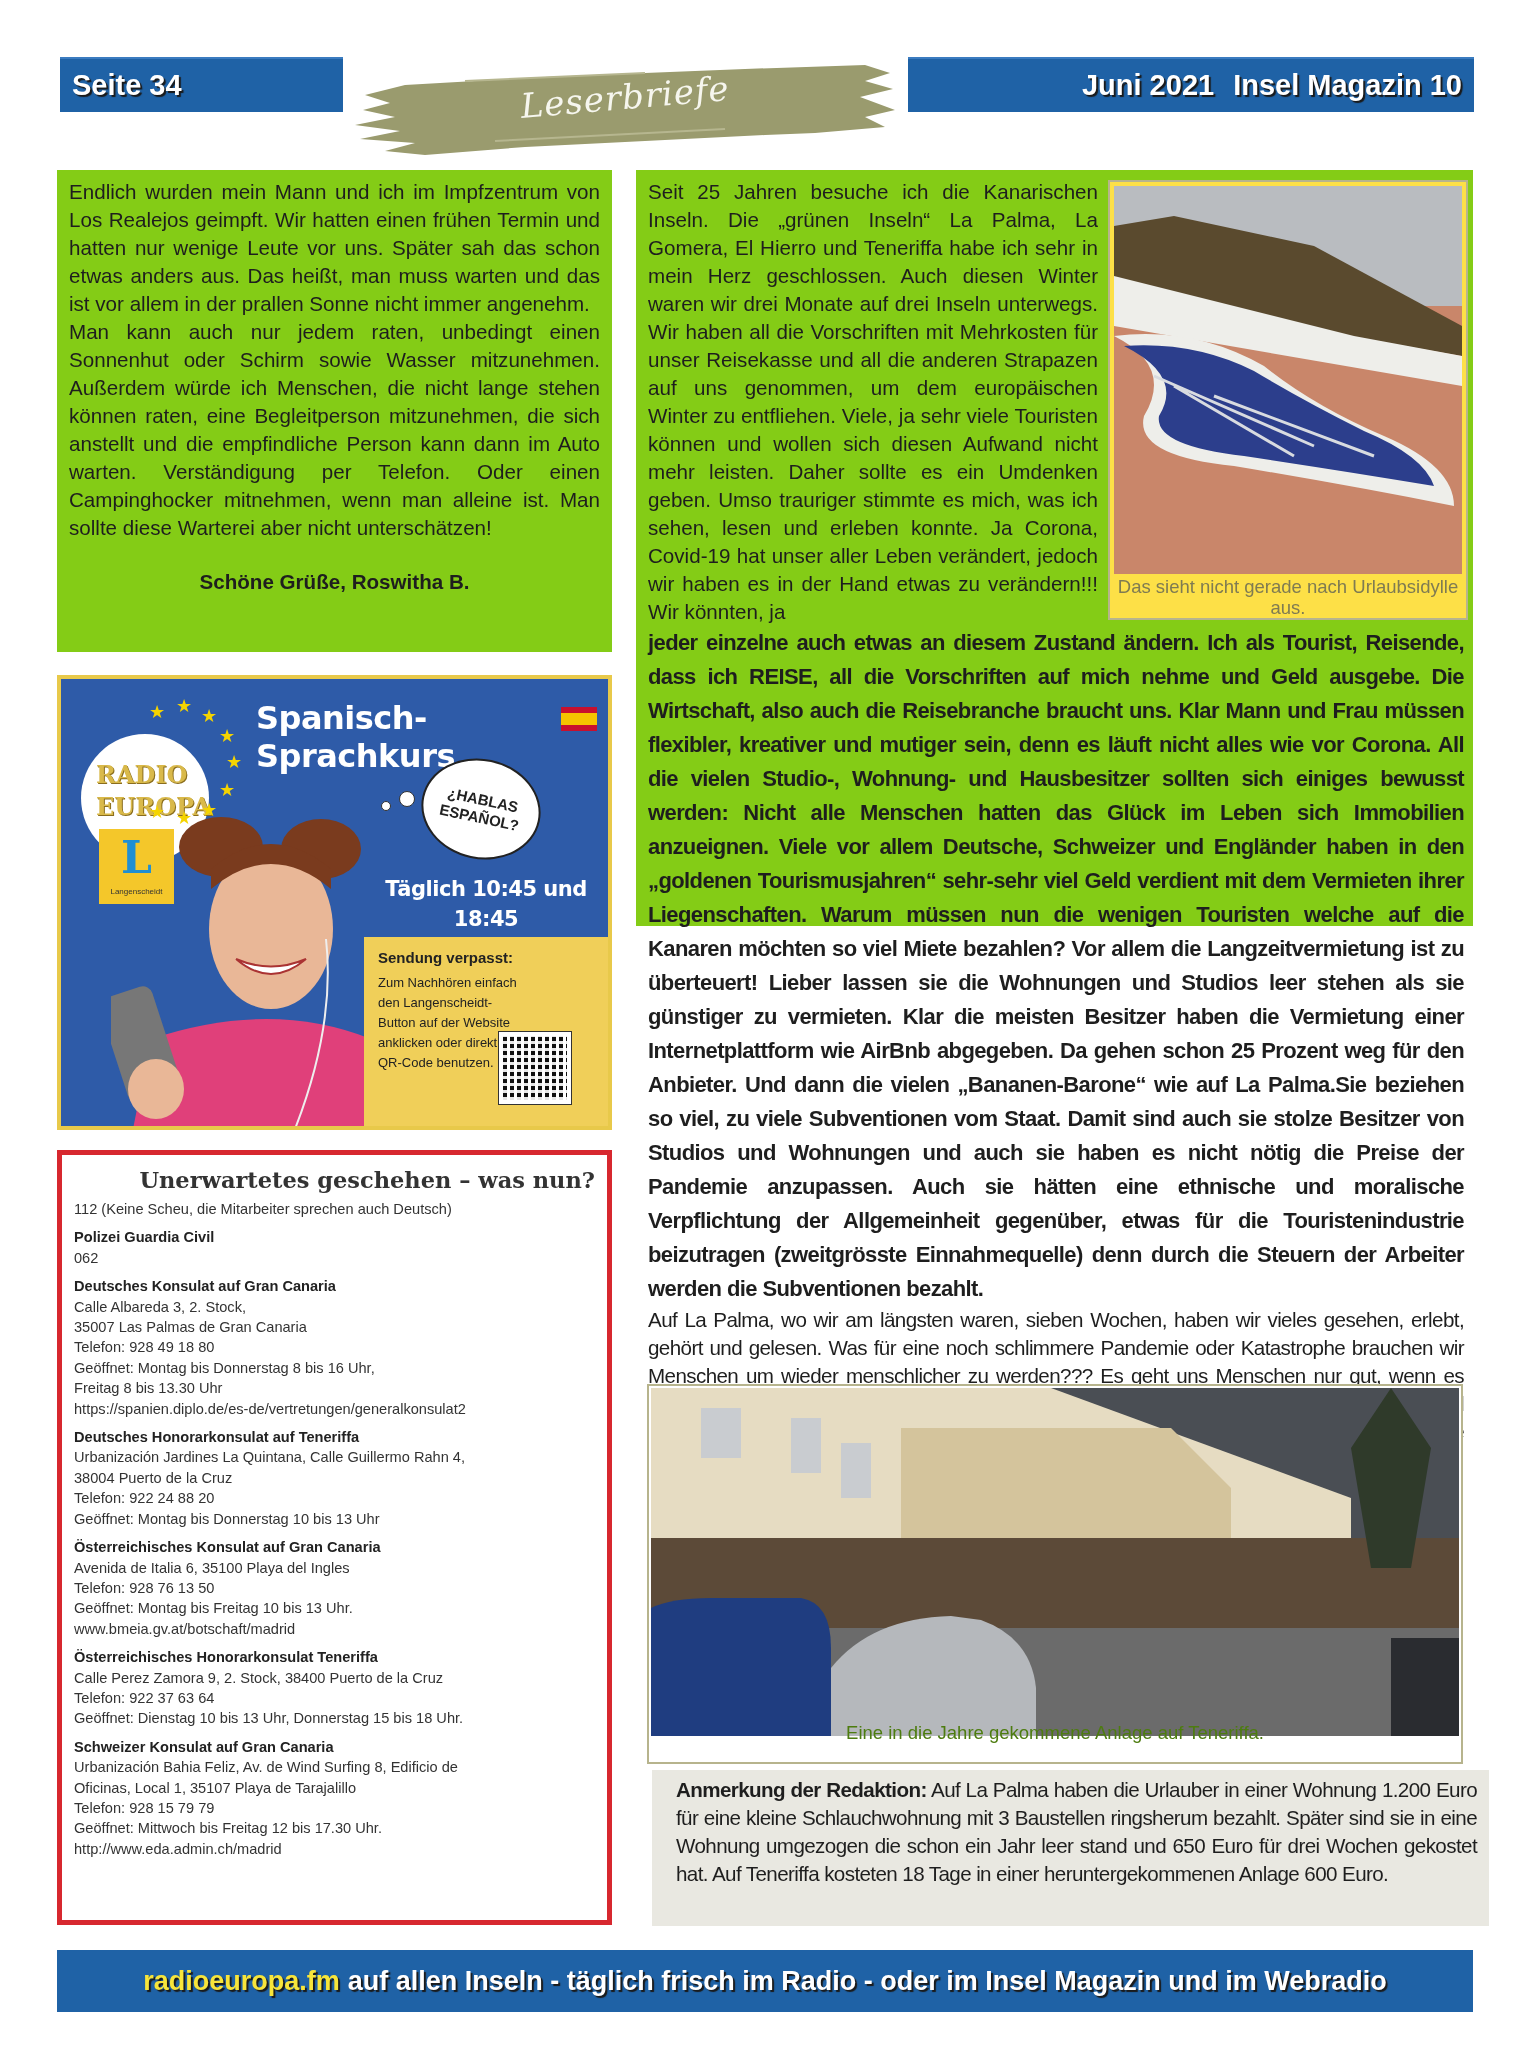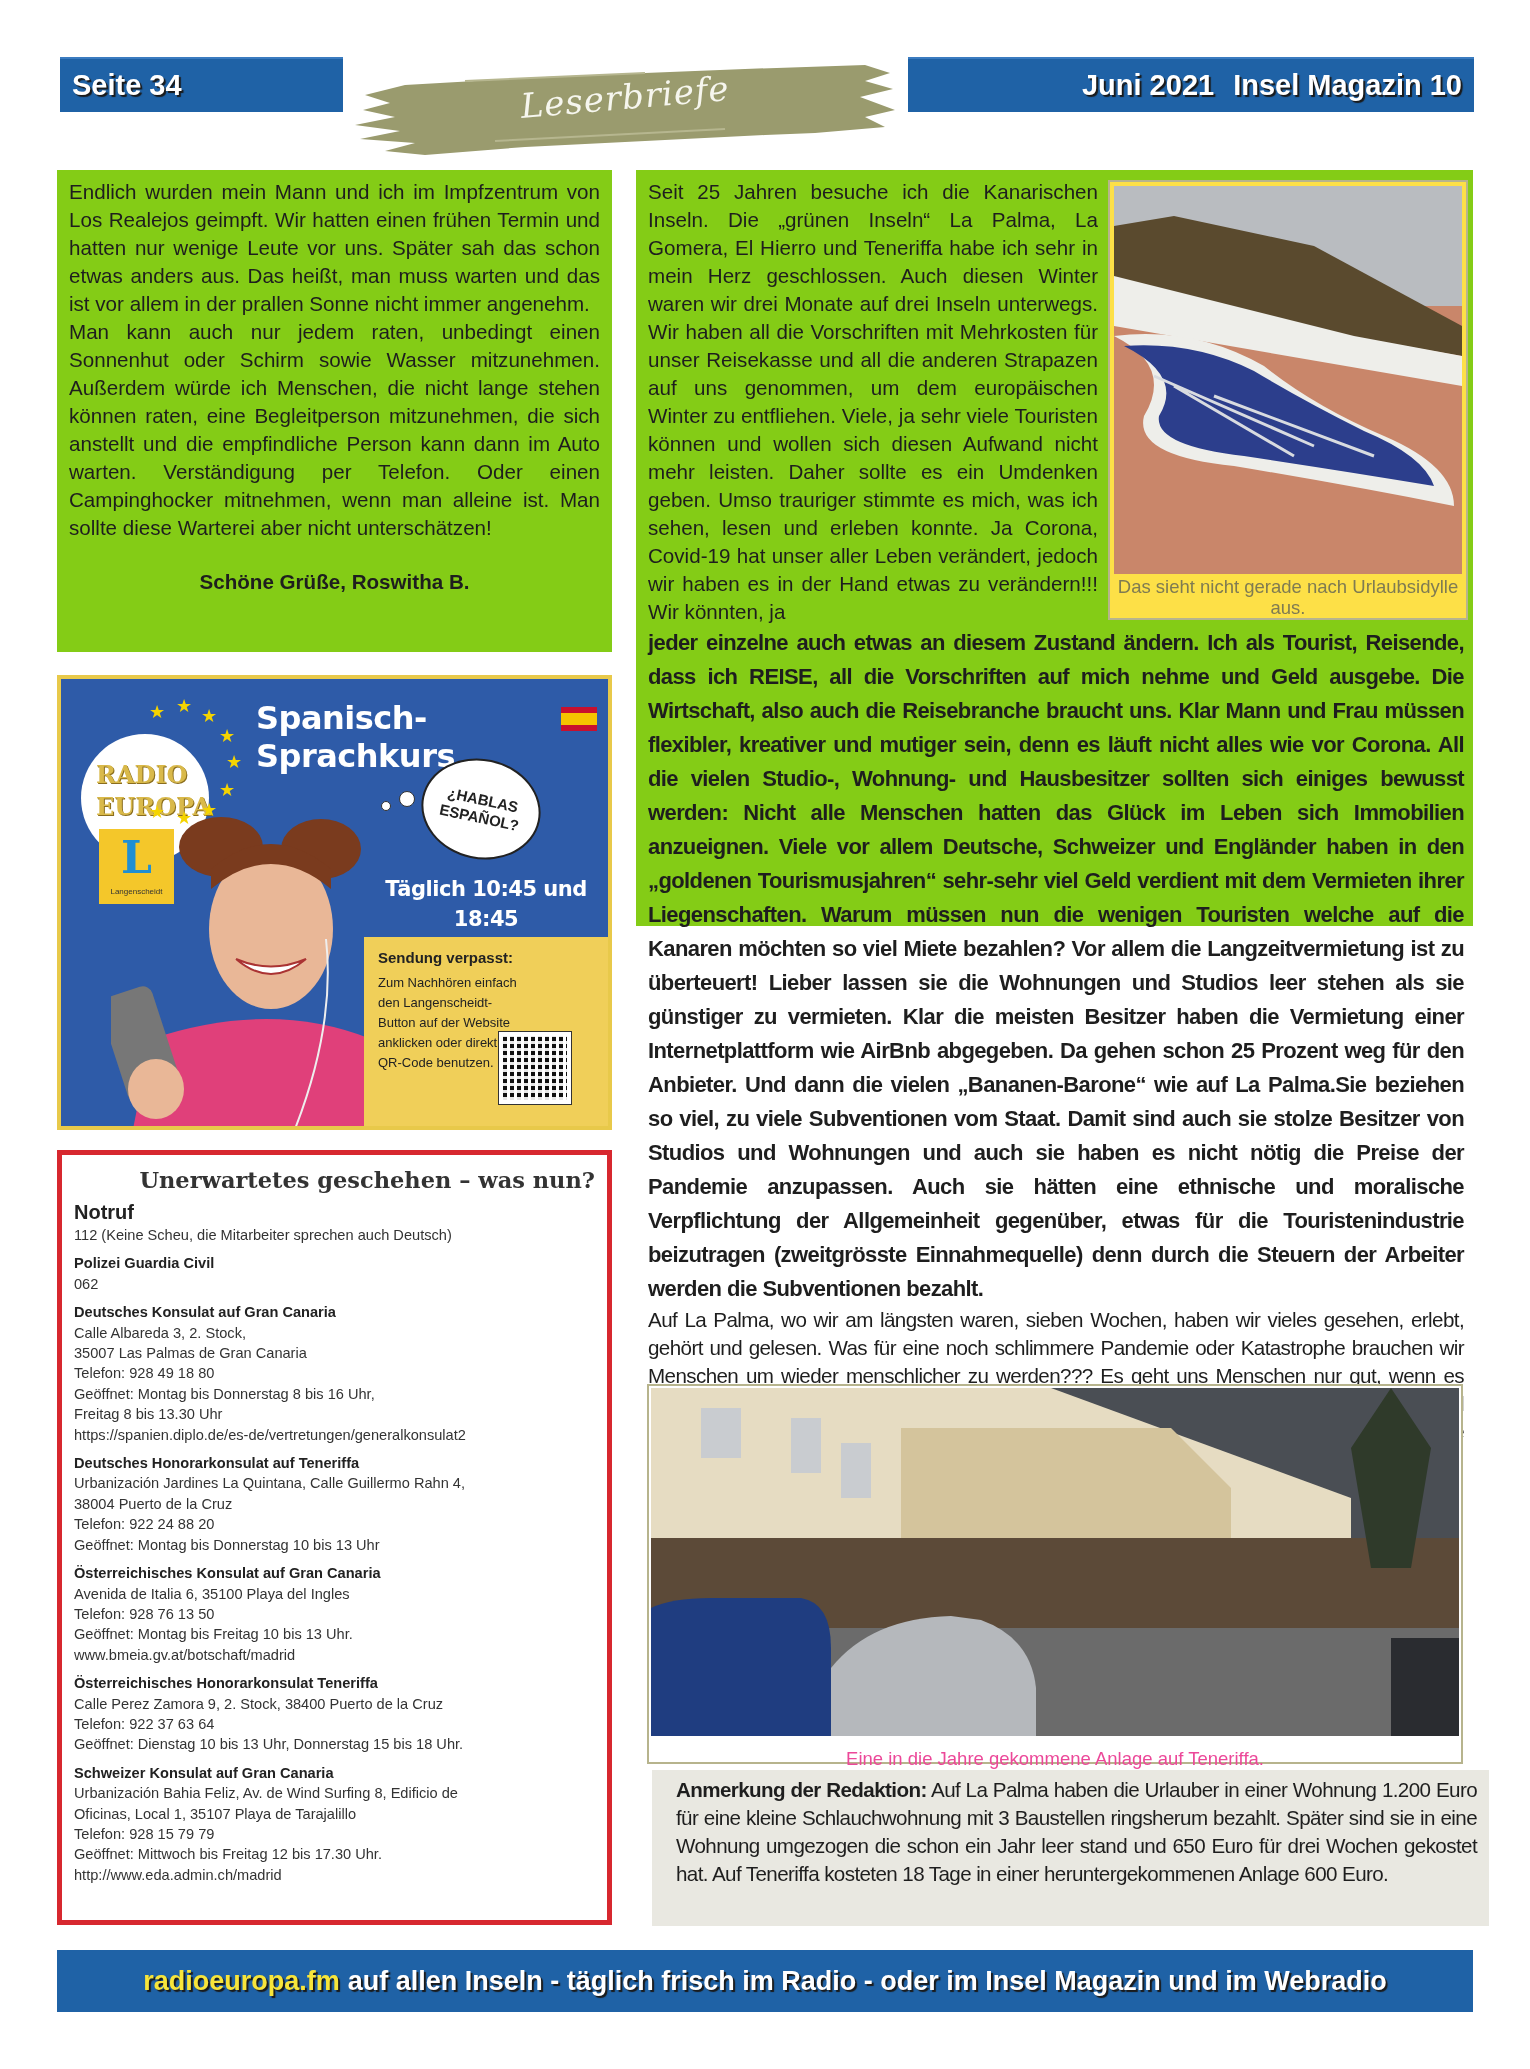--- a/index.html
+++ b/index.html
@@ -72,22 +72,22 @@
     letter-spacing: -0.6px; transform-origin: left top; font-weight: bold; }
   #photo1 { position: absolute; left: 1108px; top: 180px; width: 360px; height: 440px;
     border: 2px solid #b7b48d; background: #fde047; }
   #photo1-img { position: absolute; left: 4px; top: 4px; width: 348px; height: 388px; overflow: hidden; }
   #photo1-cap { position: absolute; left: 0; top: 394px; width: 100%; text-align: center;
     color: #7f7b52; font-size: 18.5px; line-height: 21px; }
 
   #photo2 { position: absolute; left: 647px; top: 1384px; width: 816px; height: 380px;
     border: 2px solid #b7b48d; background: #fff; }
   #photo2-img { position: absolute; left: 2px; top: 2px; width: 808px; height: 348px; overflow: hidden; }
-  #photo2-cap { position: absolute; left: 0; top: 362px; width: 100%; text-align: center;
-    color: #ec4899; font-size: 18.5px; }
+  #photo2-cap { position: absolute; left: 0; top: 336px; width: 100%; text-align: center;
+    color: #4d7c0f; font-size: 18.5px; }
 
   #footer { position: absolute; left: 57px; top: 1950px; width: 1416px; height: 62px;
     background: #1f62a6; display: flex; align-items: center; justify-content: center;
     font-weight: bold; font-size: 27px; color: #fff; text-shadow: 2px 2px 1px #1a1a1a; }
   #footer .accent { color: #f7e53b; margin-right: 8px; }
 </style>
 </head>
 <body>
 
 <div class="hdr-bar" id="hdr-left">
@@ -160,21 +160,20 @@
     <div id="ad-missed-title">Sendung verpasst:</div>
     <div id="ad-missed-body">Zum Nachhören einfach den Langenscheidt-Button auf der Website anklicken oder direkt den QR-Code benutzen.</div>
     <div id="ad-qr"></div>
   </div>
 </div>
 
 <div id="info">
   <div id="info-title">Unerwartetes geschehen – was nun?</div>
   <div id="info-sections">
       <div class="info-sec">
-        <div class="h big">Notruf</div>
         <div>112 (Keine Scheu, die Mitarbeiter sprechen auch Deutsch)</div>
       </div>
       <div class="info-sec">
         <div class="h">Polizei Guardia Civil</div>
         <div>062</div>
       </div>
       <div class="info-sec">
         <div class="h">Deutsches Konsulat auf Gran Canaria</div>
         <div>Calle Albareda 3, 2. Stock,</div>
         <div>35007 Las Palmas de Gran Canaria</div>

